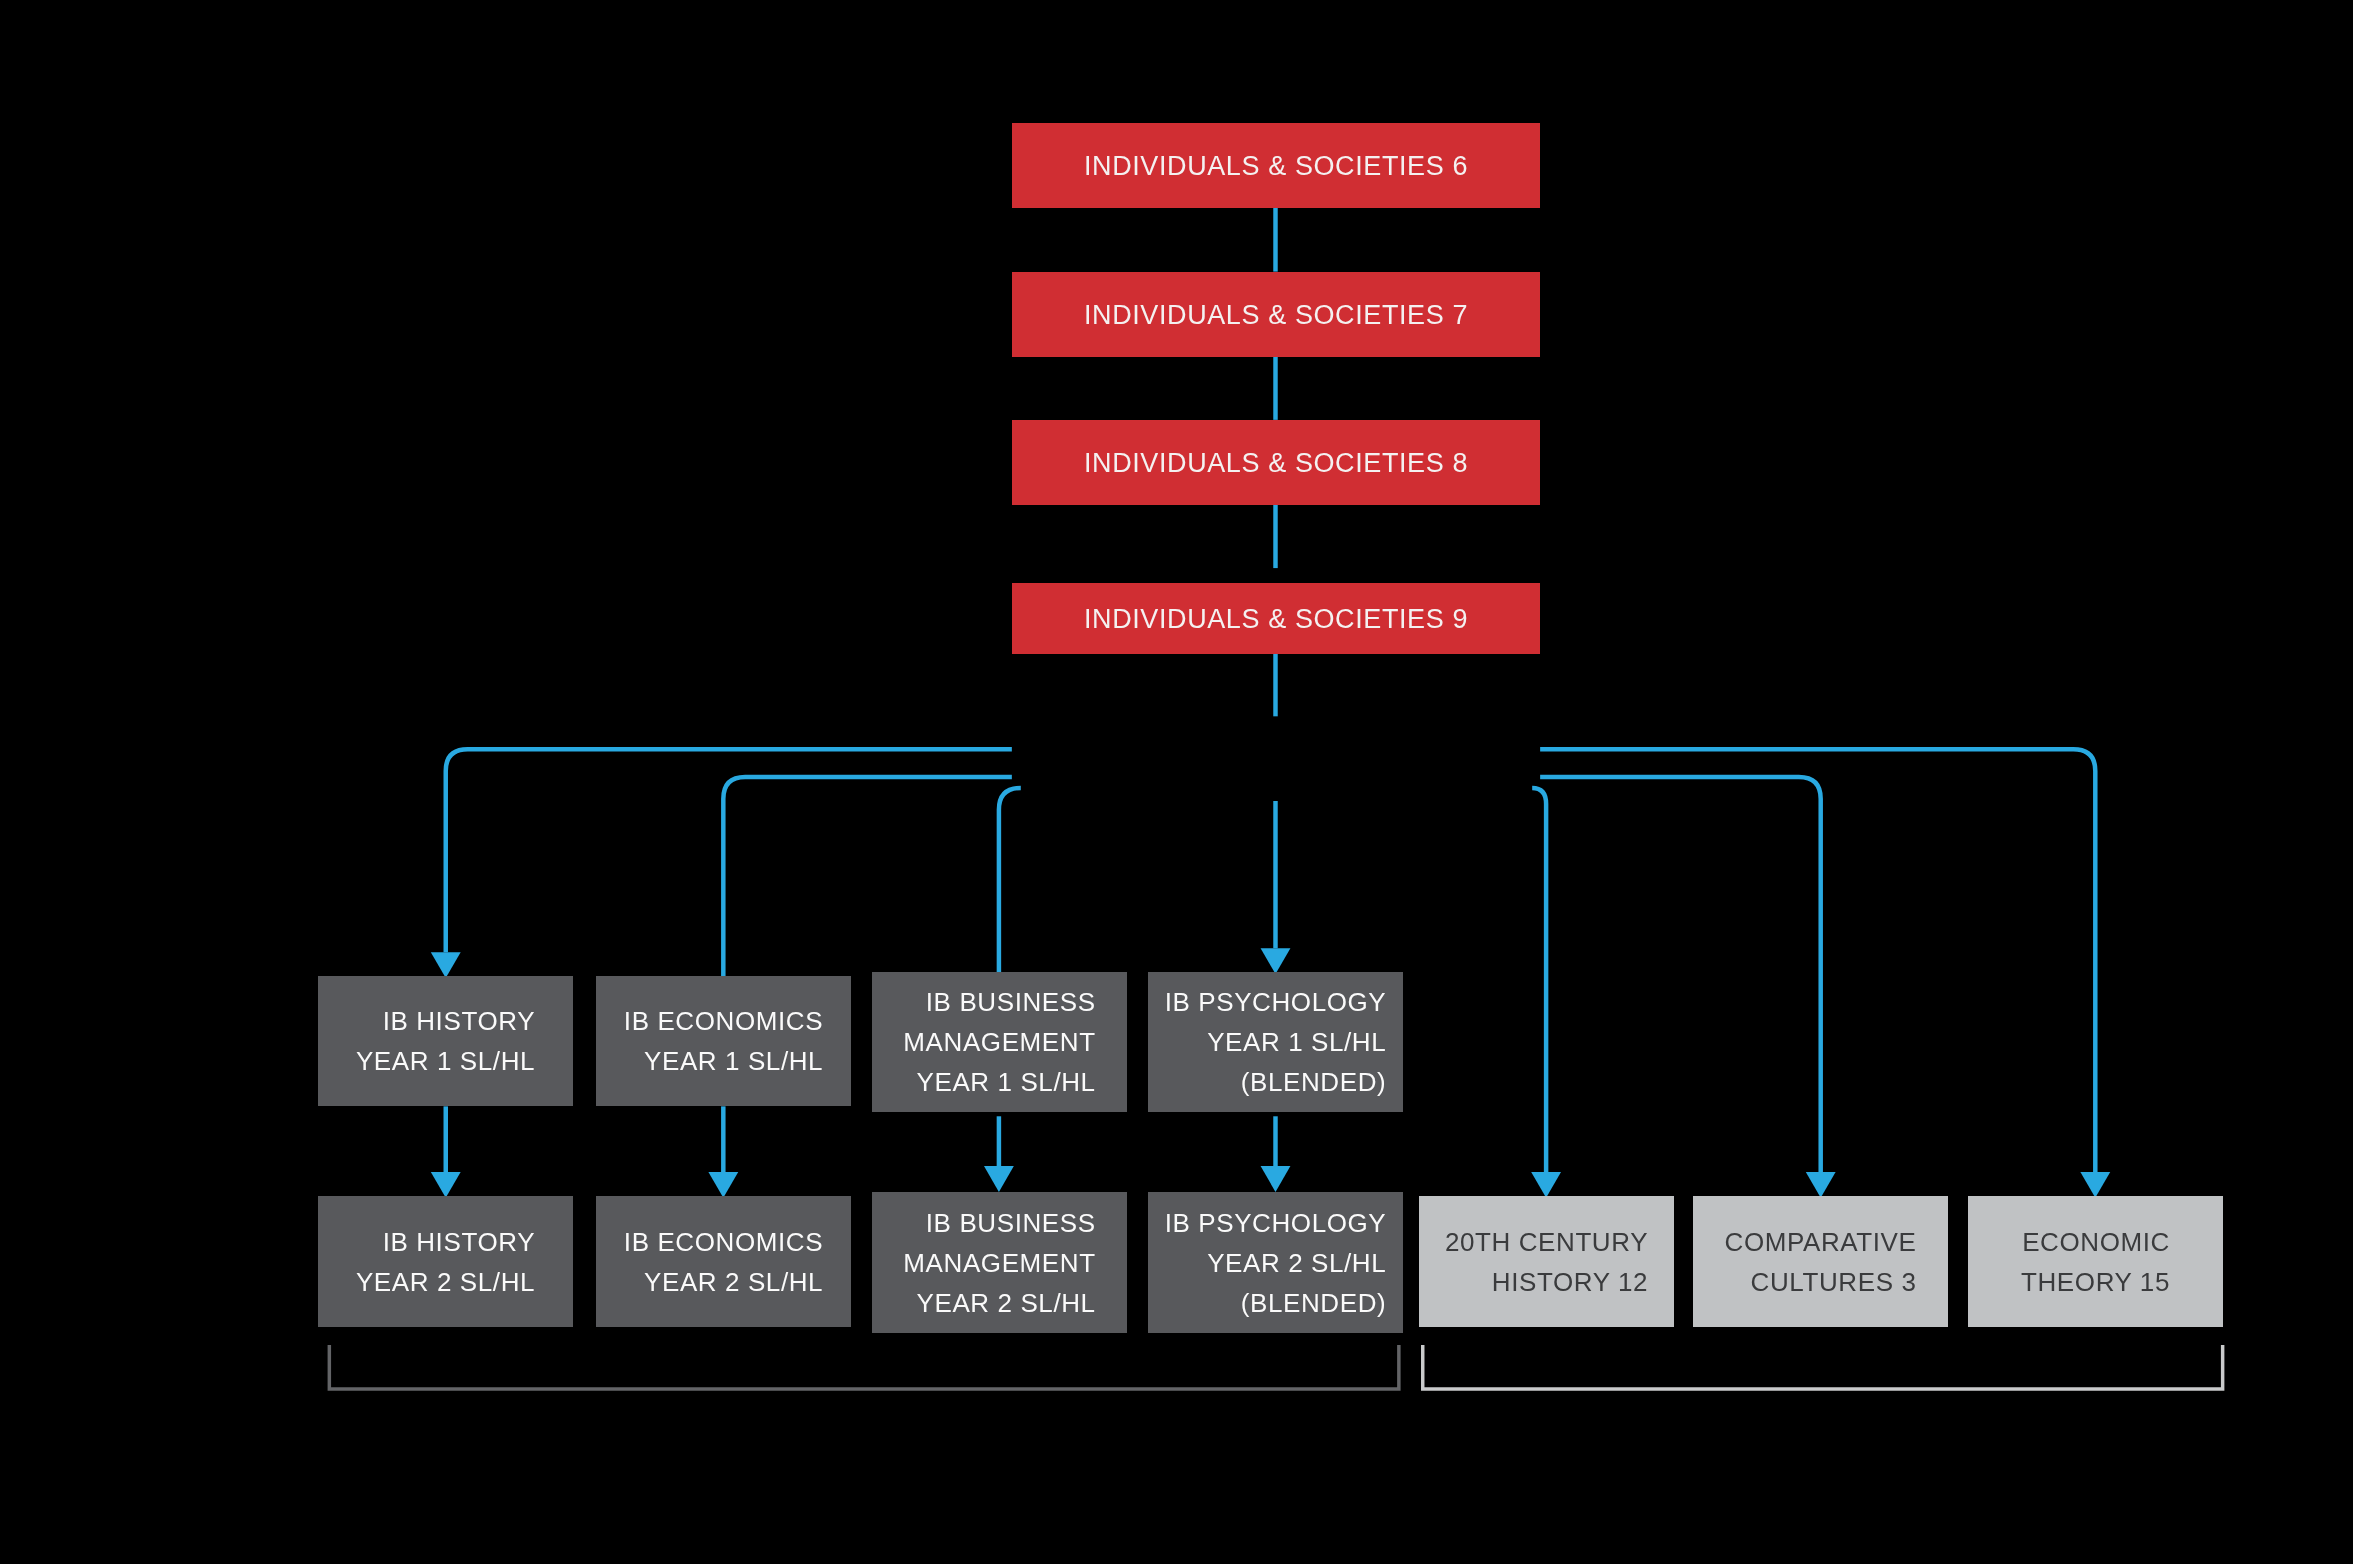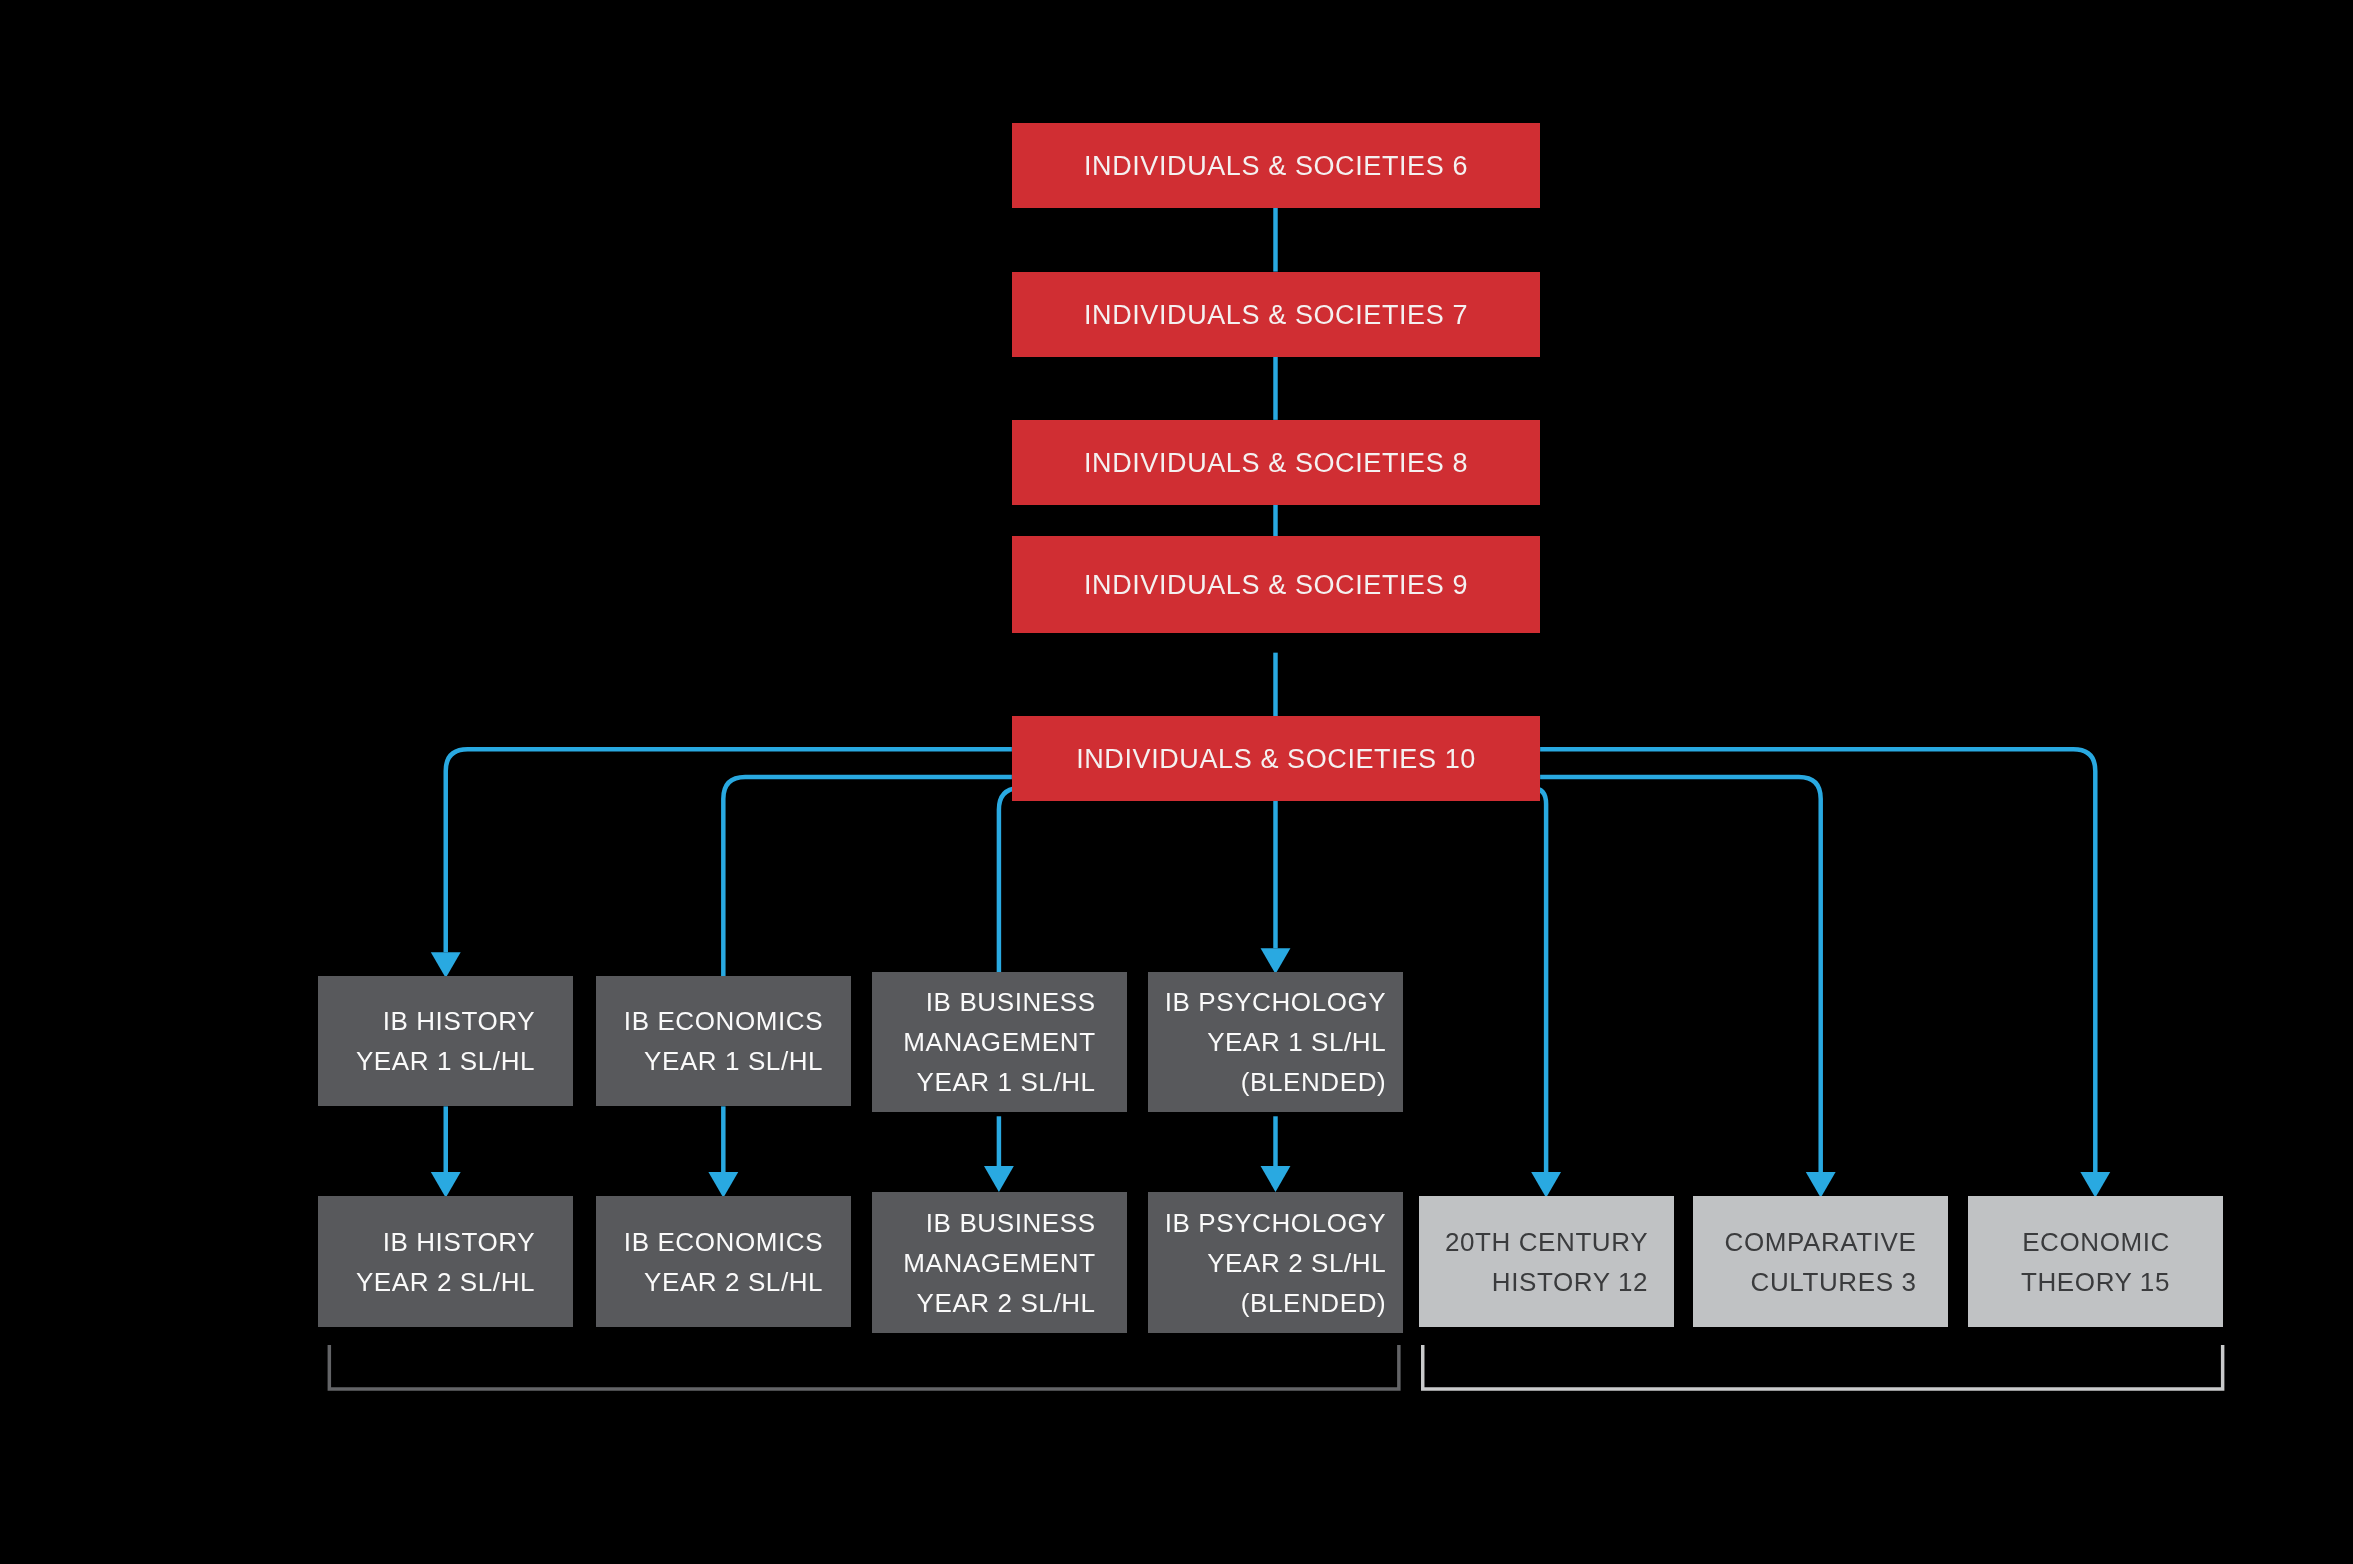--- a/index.html
+++ b/index.html
@@ -101,22 +101,21 @@
       <polygon class="head" points="1267,1172 1297,1172 1282,1198"></polygon>
     </g>
 
     <path class="bracket-dark" d="M331 1352 V1396 H1406 V1352"></path>
     <path class="bracket-light" d="M1430 1352 V1396 H2234 V1352"></path>
   </svg>
 
   <div class="node ms" style="left:1012px;top:123px;width:528px;height:85px;">INDIVIDUALS &amp; SOCIETIES 6</div>
   <div class="node ms" style="left:1012px;top:272px;width:528px;height:85px;">INDIVIDUALS &amp; SOCIETIES 7</div>
   <div class="node ms" style="left:1012px;top:420px;width:528px;height:85px;">INDIVIDUALS &amp; SOCIETIES 8</div>
-  <div class="node ms" style="left:1012px;top:536px;width:528px;height:97px;">INDIVIDUALS &amp; SOCIETIES 9</div>
-  <div class="node ms" style="left:1012px;top:716px;width:528px;height:85px;">INDIVIDUALS &amp; SOCIETIES 10</div>
+  <div class="node ms" style="left:1012px;top:583px;width:528px;height:71px;">INDIVIDUALS &amp; SOCIETIES 9</div>
 
   <div class="node ib" style="left:318px;top:976px;width:255px;height:130px;">IB HISTORY
 YEAR 1 SL/HL</div>
   <div class="node ib" style="left:596px;top:976px;width:255px;height:130px;">IB ECONOMICS
 YEAR 1 SL/HL</div>
   <div class="node ib" style="left:872px;top:972px;width:255px;height:140px;">IB BUSINESS
 MANAGEMENT
 YEAR 1 SL/HL</div>
   <div class="node ib" style="left:1148px;top:972px;width:255px;height:140px;">IB PSYCHOLOGY
 YEAR 1 SL/HL

